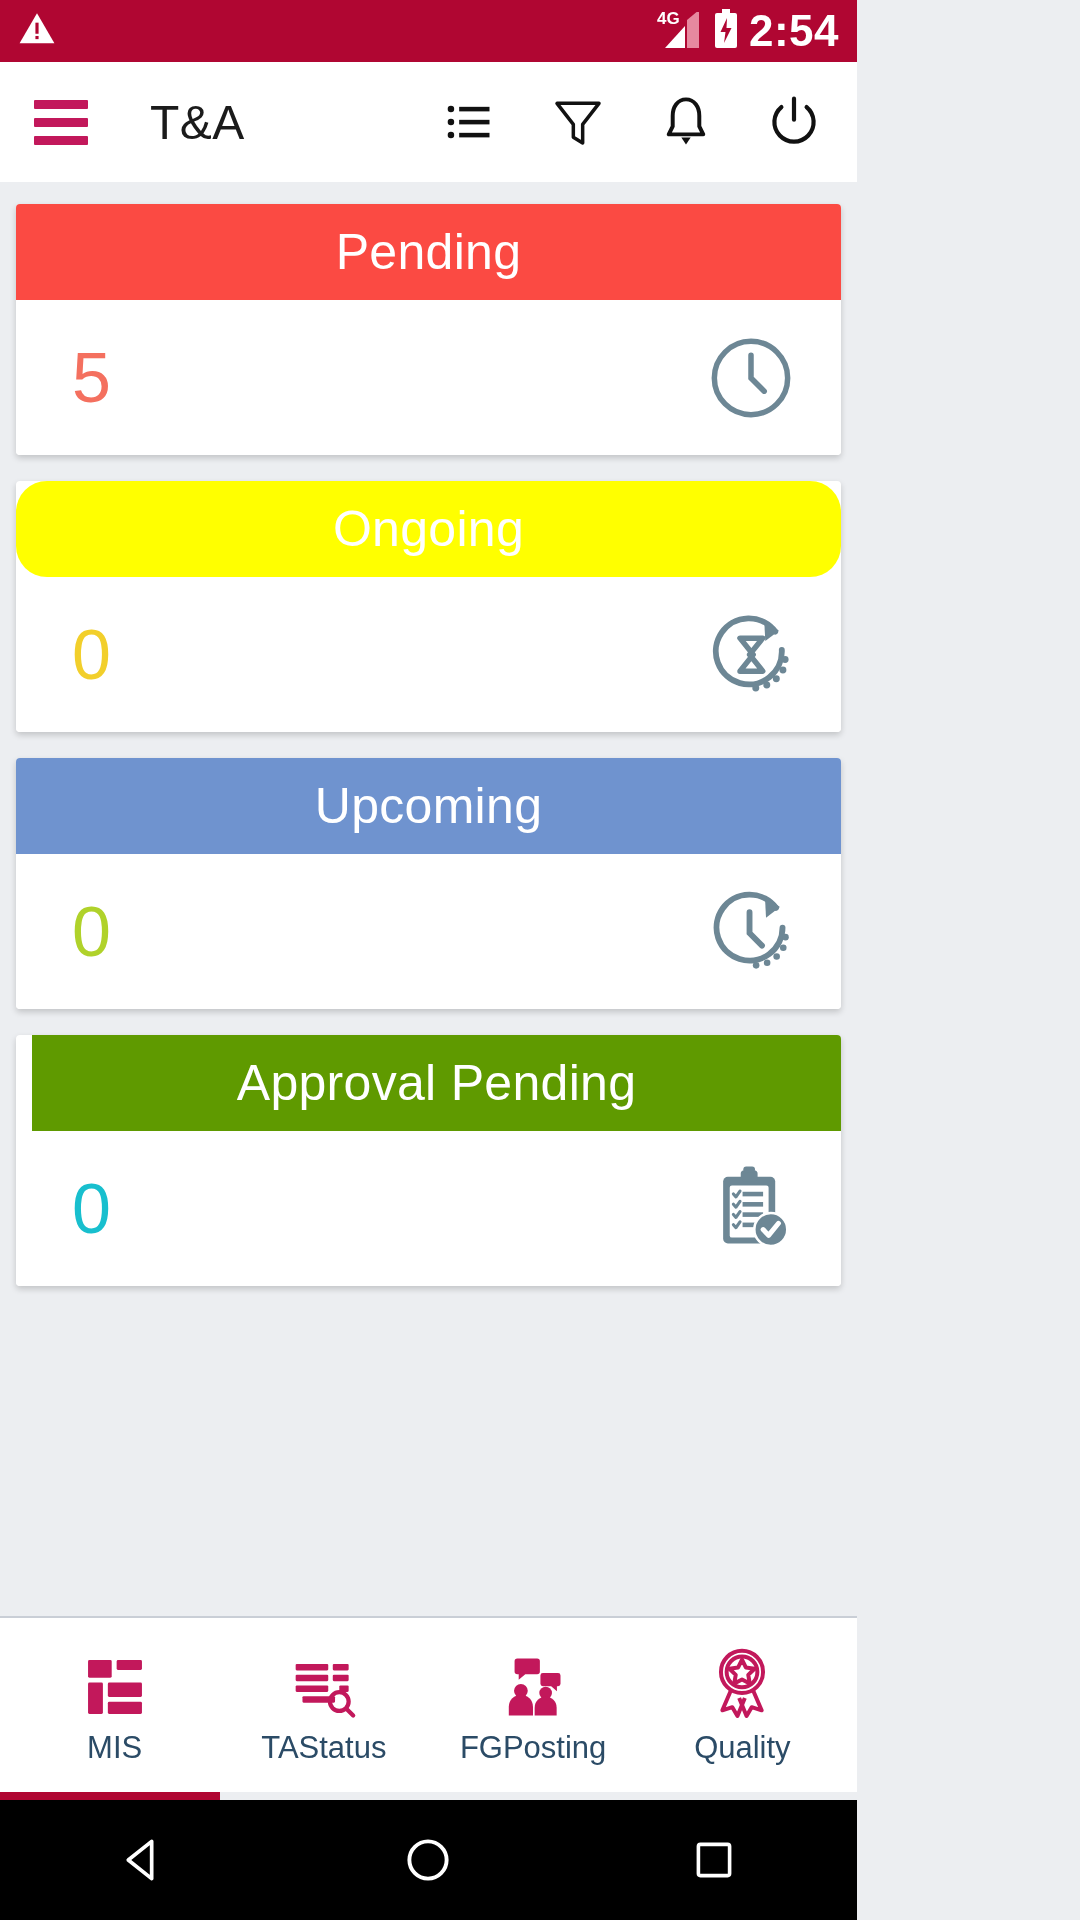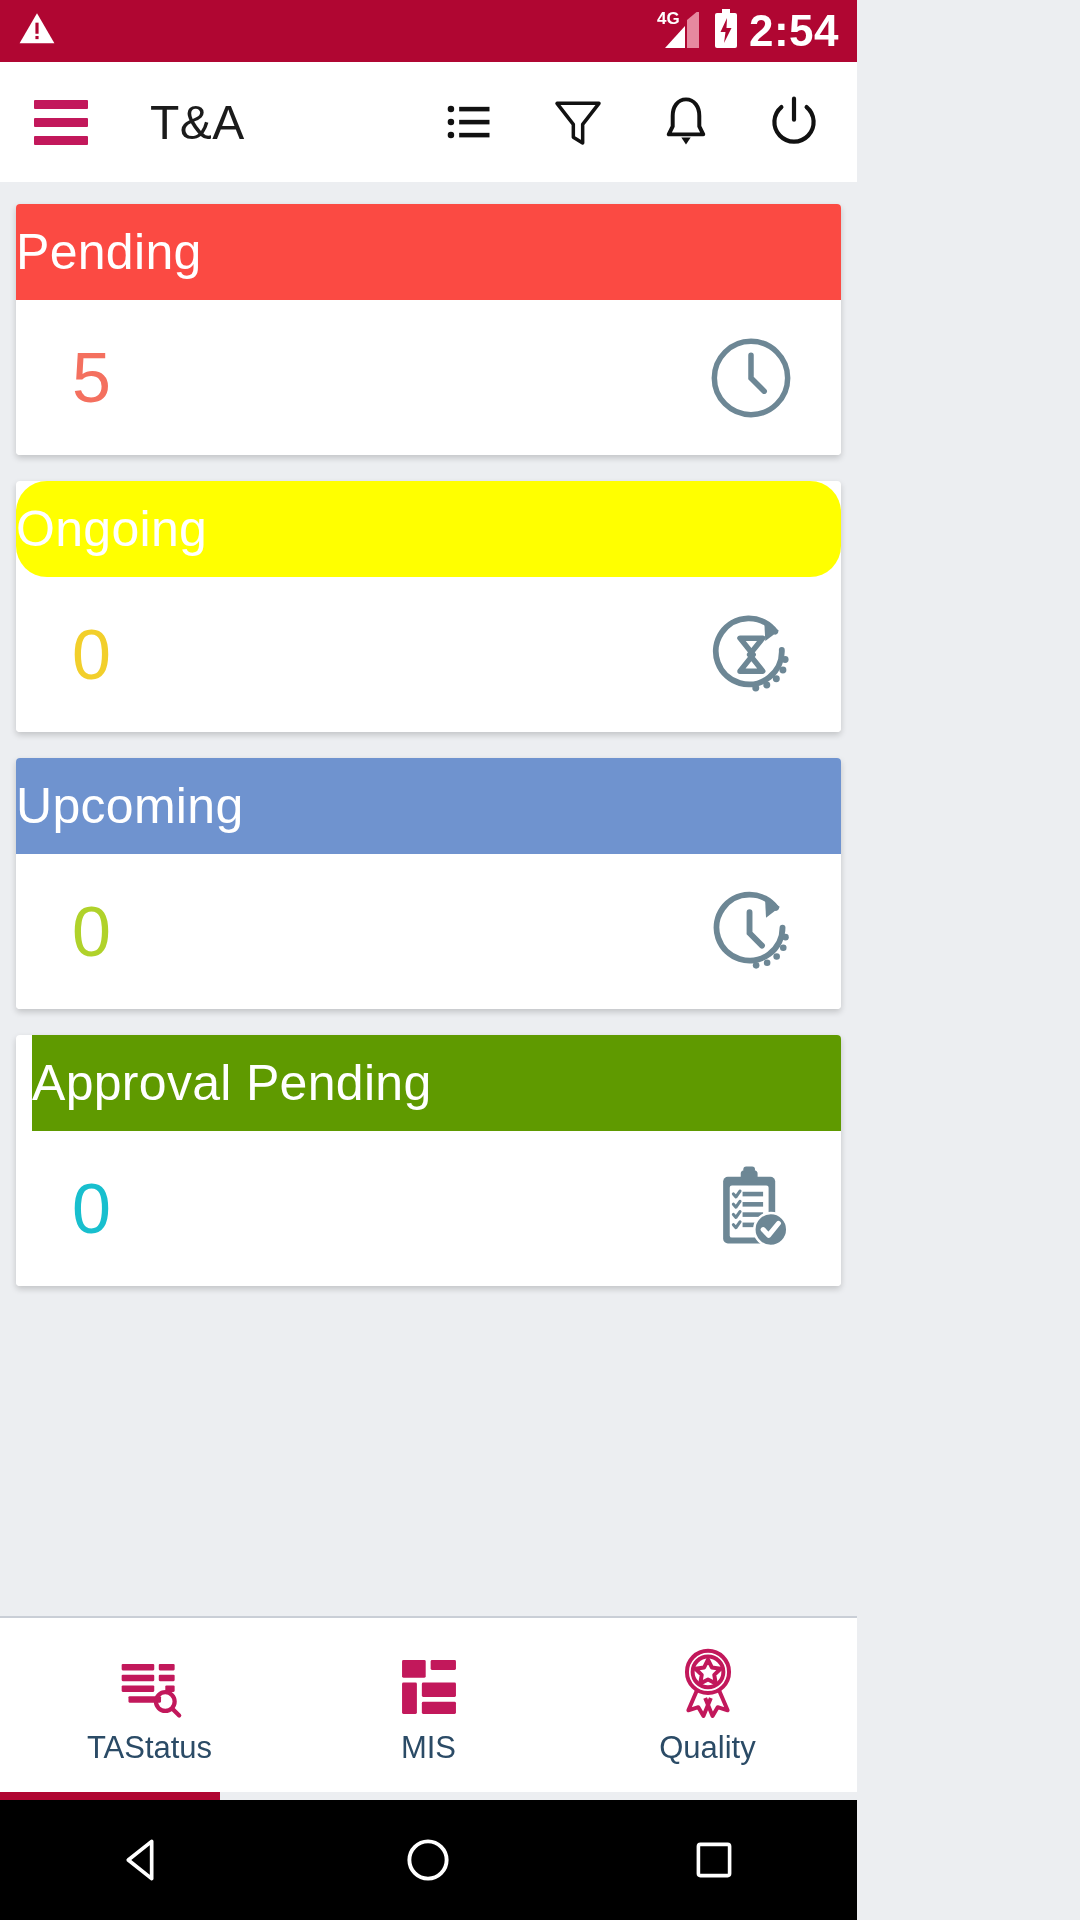--- a/index.html
+++ b/index.html
@@ -38,21 +38,21 @@
 
   
   .content { flex:1 1 auto; background:#eceef1; padding:22px 16px 0 16px; overflow:hidden; }
 
   .card {
     background:#fff; border-radius:4px; margin-bottom:26px;
     box-shadow:0 3px 6px rgba(0,0,0,.18);
     overflow:hidden;
   }
   .card-header {
-    height:96px; display:flex; align-items:center; 
+    height:96px; display:flex; align-items:center; justify-content:center;
   }
   .card-header span {
     color:#fff; font-size:50px; font-weight:normal; letter-spacing:.3px;
   }
   .card-body {
     height:155px; display:flex; align-items:center; justify-content:space-between;
     padding:0 42px 0 56px; background:#fff;
   }
   .card-count { font-size:70px; line-height:1; font-weight:normal; }
   .card-icon { width:96px; height:96px; display:flex; align-items:center; justify-content:center; }
@@ -254,20 +254,36 @@
         </div>
       </div>
     </div>
 
   </div>
 
   <div class="bottomnav">
 
     <div class="navitem">
       <div class="nav-ico">
+        <svg width="66" height="66" viewBox="0 0 24 24">
+          <g fill="#c2185b">
+            <rect x="2.2" y="2.2" width="8.6" height="6.4" rx="0.5"></rect>
+            <rect x="12.6" y="2.2" width="9.2" height="3.6" rx="0.5"></rect>
+            <rect x="2.2" y="10.4" width="5.4" height="11.4" rx="0.5"></rect>
+            <rect x="9.4" y="10.4" width="12.4" height="5.2" rx="0.5"></rect>
+            <rect x="9.4" y="17.4" width="12.4" height="4.4" rx="0.5"></rect>
+            <rect x="12.6" y="7.6" width="9.2" height="1" rx="0.4" fill="#ffffff"></rect>
+          </g>
+        </svg>
+      </div>
+      <div class="nav-label">MIS</div>
+    </div>
+
+    <div class="navitem">
+      <div class="nav-ico">
         <svg width="72" height="68" viewBox="0 0 24 24">
           <g fill="#c2185b">
             <rect x="2" y="4.2" width="11.5" height="2.3" rx="0.4"></rect>
             <rect x="2" y="8" width="11.5" height="2.3" rx="0.4"></rect>
             <rect x="2" y="11.8" width="11.5" height="2.3" rx="0.4"></rect>
             <rect x="4.4" y="15.6" width="11.5" height="2.3" rx="0.4"></rect>
             <rect x="15.1" y="4.2" width="5.6" height="2.3" rx="0.4"></rect>
             <rect x="15.1" y="8" width="5.6" height="2.3" rx="0.4"></rect>
             <rect x="17.4" y="11.8" width="3.3" height="2.3" rx="0.4"></rect>
           </g>
@@ -275,34 +291,33 @@
             <circle cx="17.4" cy="17.5" r="3.3"></circle>
             <line x1="19.9" y1="20" x2="22.3" y2="22.4" stroke-linecap="round"></line>
           </g>
         </svg>
       </div>
       <div class="nav-label">TAStatus</div>
     </div>
 
     <div class="navitem">
       <div class="nav-ico">
-        <svg width="66" height="66" viewBox="0 0 24 24">
+        <svg width="72" height="66" viewBox="0 0 24 24">
           <g fill="#c2185b">
-            <rect x="2.2" y="2.2" width="8.6" height="6.4" rx="0.5"></rect>
-            <rect x="12.6" y="2.2" width="9.2" height="3.6" rx="0.5"></rect>
-            <rect x="2.2" y="10.4" width="5.4" height="11.4" rx="0.5"></rect>
-            <rect x="9.4" y="10.4" width="12.4" height="5.2" rx="0.5"></rect>
-            <rect x="9.4" y="17.4" width="12.4" height="4.4" rx="0.5"></rect>
-            <rect x="12.6" y="7.6" width="9.2" height="1" rx="0.4" fill="#ffffff"></rect>
-          </g>
-        </svg>
-      </div>
-      <div class="nav-label">MIS</div>
-    </div>
-
+            <path d="M6.3 1.6 h7.2 a1 1 0 0 1 1 1 v3.8 a1 1 0 0 1 -1 1 h-4.3 L6.8 9.4 V7.4 h-0.5 a1 1 0 0 1 -1 -1 V2.6 a1 1 0 0 1 1 -1 Z"></path>
+            <path d="M15.6 6.9 h5.5 a0.9 0.9 0 0 1 0.9 0.9 v3 a0.9 0.9 0 0 1 -0.9 0.9 h-0.4 v1.8 l-2.1 -1.8 h-3 a0.9 0.9 0 0 1 -0.9 -0.9 v-3 a0.9 0.9 0 0 1 0.9 -0.9 Z"></path>
+            <circle cx="7.6" cy="13.4" r="2.5"></circle>
+            <path d="M3.2 22.4 v-3.2 a4.4 4.4 0 0 1 8.8 0 v3.2 Z"></path>
+            <circle cx="16.6" cy="14.2" r="2.3"></circle>
+            <path d="M12.6 22.4 v-2.9 a4 4 0 0 1 8 0 v2.9 Z"></path>
+          </g>
+        </svg>
+      </div>
+      <div class="nav-label">FGPosting</div>
+    </div>
 
     <div class="navitem active">
       <div class="nav-ico">
         <svg width="72" height="74" viewBox="0 0 24 26">
           <g fill="none" stroke="#c2185b" stroke-width="1.4">
             <circle cx="12" cy="9.1" r="7.4"></circle>
             <circle cx="12" cy="9.1" r="5.4"></circle>
             <path d="M12 4.8 L13.35 7.55 L16.4 8 L14.2 10.15 L14.72 13.15 L12 11.74 L9.28 13.15 L9.8 10.15 L7.6 8 L10.65 7.55 Z" stroke-linejoin="round"></path>
             <path d="M8.2 15.4 L5.1 22.6 L8.6 21.5 L10.4 24.6 L13 18.3" stroke-linejoin="round"></path>
             <path d="M15.8 15.4 L18.9 22.6 L15.4 21.5 L13.6 24.6 L11 18.3" stroke-linejoin="round"></path>

